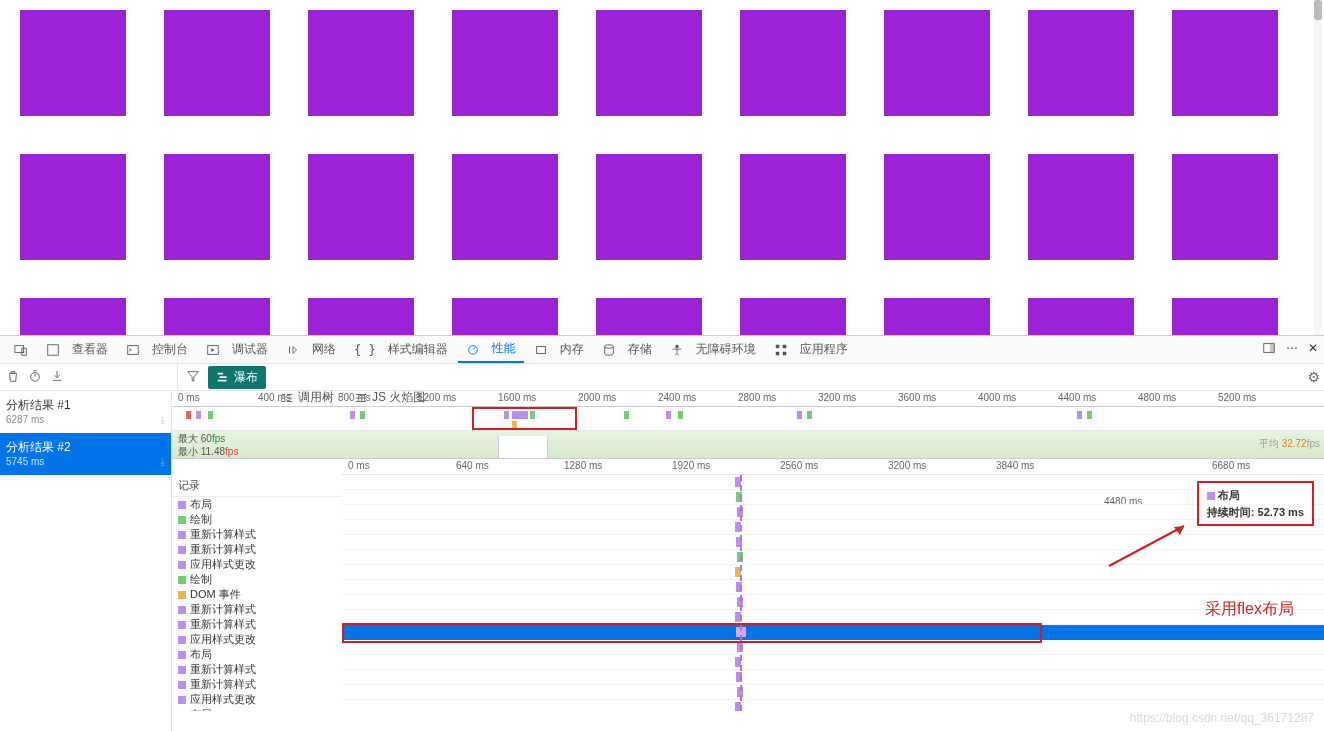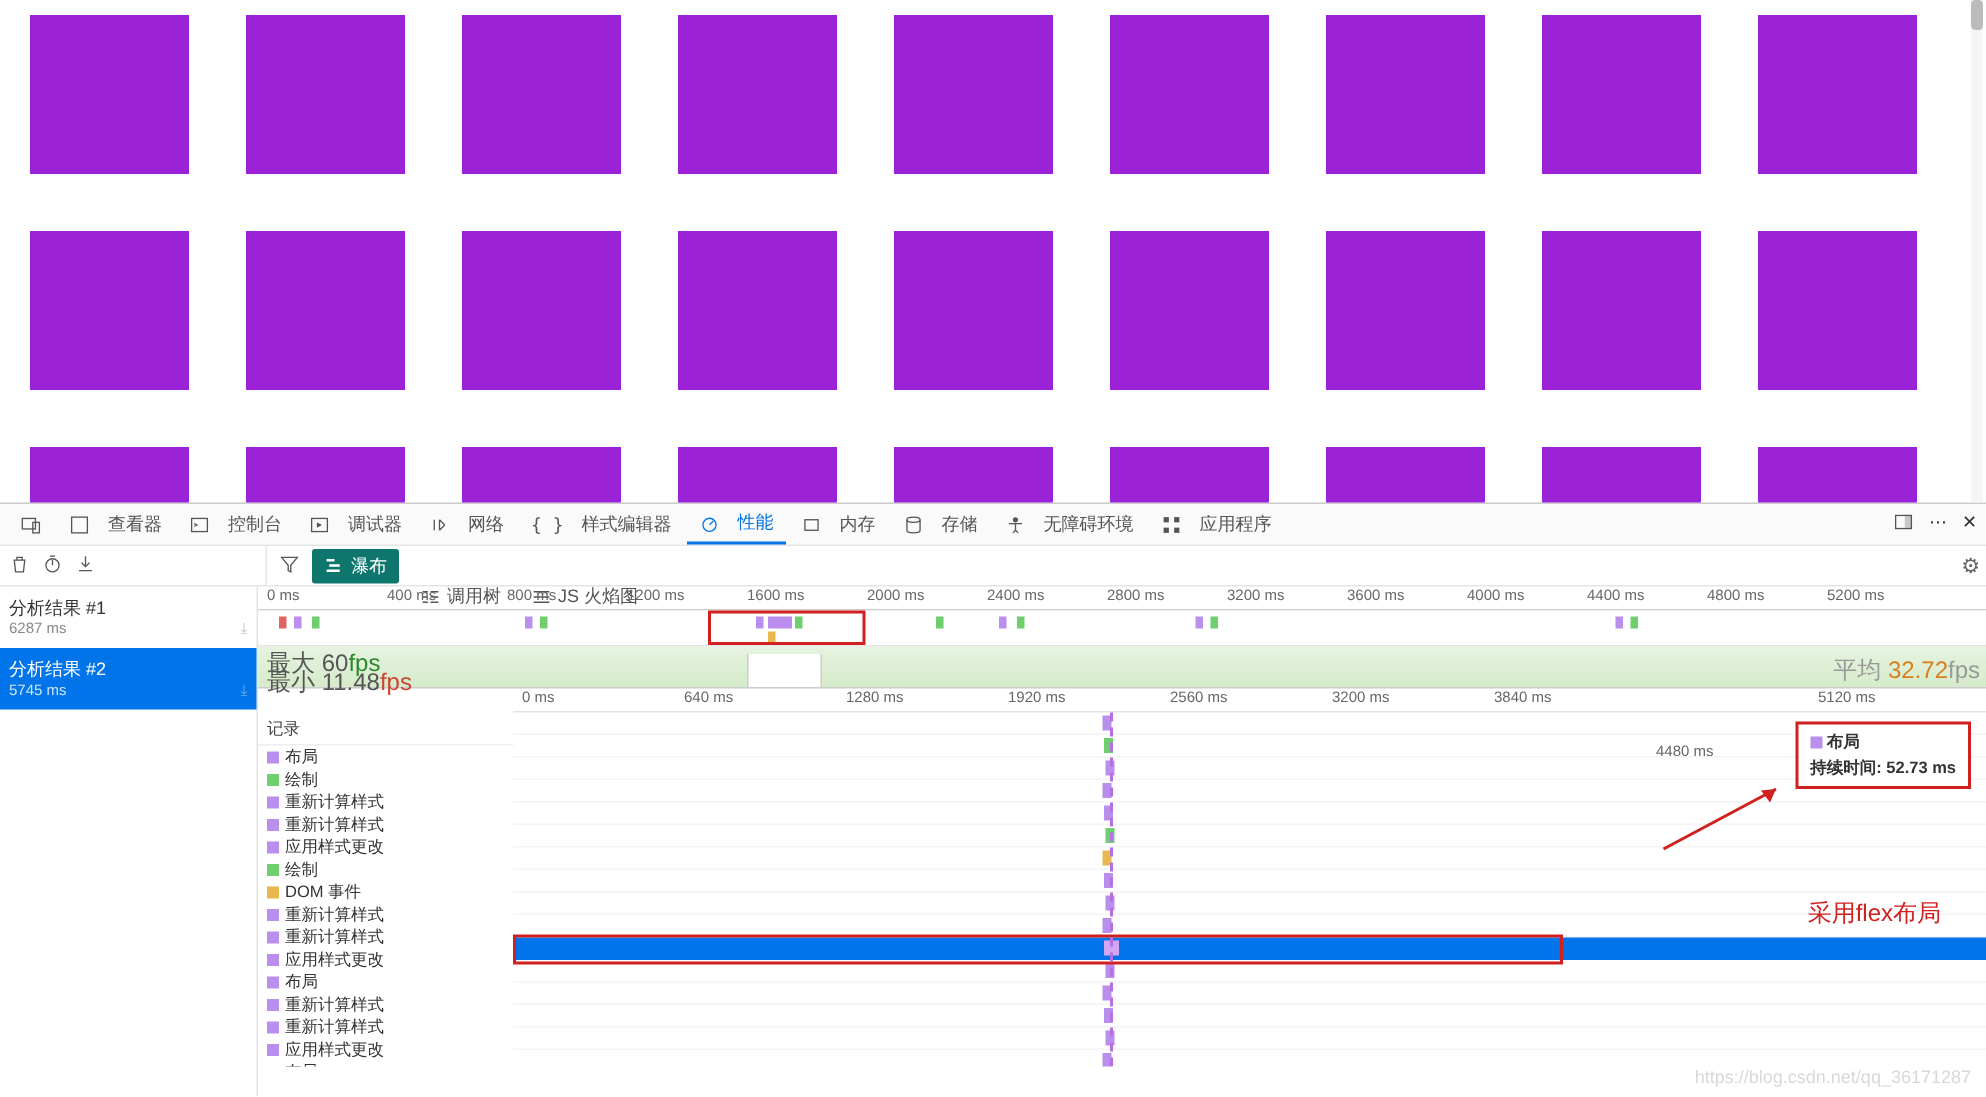--- a/index.html
+++ b/index.html
@@ -43,21 +43,21 @@
 .ruler div { position: absolute; top: 1px; }
 .overview { height: 24px; border-bottom: 1px solid #e4e4e4; position: relative; background: #fff; }
 .ov-mark { position: absolute; top: 4px; width: 5px; height: 8px; }
 .c-purple { background: #b98eec; }
 .c-green { background: #6fcf6f; }
 .c-red { background: #e06262; }
 .c-orange { background: #e8b84f; }
 .ov-highlight { position: absolute; top: 0; height: 100%; border: 2px solid #d02020; }
 
 
-.fps-band { height: 28px; background: linear-gradient(#e7f3e0, #d5ebca); border-bottom: 1px solid #ccc; position: relative; font-size: 16px; color: #555; }
+.fps-band { height: 28px; background: linear-gradient(#e7f3e0, #d5ebca); border-bottom: 1px solid #ccc; position: relative; font-size: 10px; color: #555; }
 .fps-label-l { position: absolute; left: 6px; }
 .fps-label-l .g { color: #2a8a2a; }
 .fps-label-l .r { color: #c43; }
 .fps-avg { position: absolute; right: 4px; top: 6px; color: #999; }
 .fps-avg .o { color: #d77f1c; }
 .fps-notch { position: absolute; background: #fff; border-left: 1px solid #ccc; border-right: 1px solid #ccc; bottom: 0; height: 22px; width: 50px; }
 
 
 .wf-wrap { position: relative; height: 252px; overflow: hidden; }
 .wf-ruler { height: 16px; border-bottom: 1px solid #e4e4e4; position: relative; font-size: 10px; color: #666; margin-left: 170px; }
@@ -303,21 +303,21 @@
     <div class="wf-wrap">
       <div class="wf-ruler" id="wf-ruler">
           <div style="left: 6px;">0 ms</div>
           <div style="left: 114px;">640 ms</div>
           <div style="left: 222px;">1280 ms</div>
           <div style="left: 330px;">1920 ms</div>
           <div style="left: 438px;">2560 ms</div>
           <div style="left: 546px;">3200 ms</div>
           <div style="left: 654px;">3840 ms</div>
           <div style="left: 762px; margin-top: 36px;">4480 ms</div>
-          <div style="left: 870px;">5120 ms</div>
+          <div style="left: 870px;">6680 ms</div>
         </div>
       <div class="wf-left">
         <div class="hdr">记录</div>
         <div id="wf-left-items">
             <div class="wf-row">
               <span class="sq" style="background:#b98eec"></span>
               <span>布局</span>
             </div>
             <div class="wf-row">
               <span class="sq" style="background:#6fcf6f"></span>

